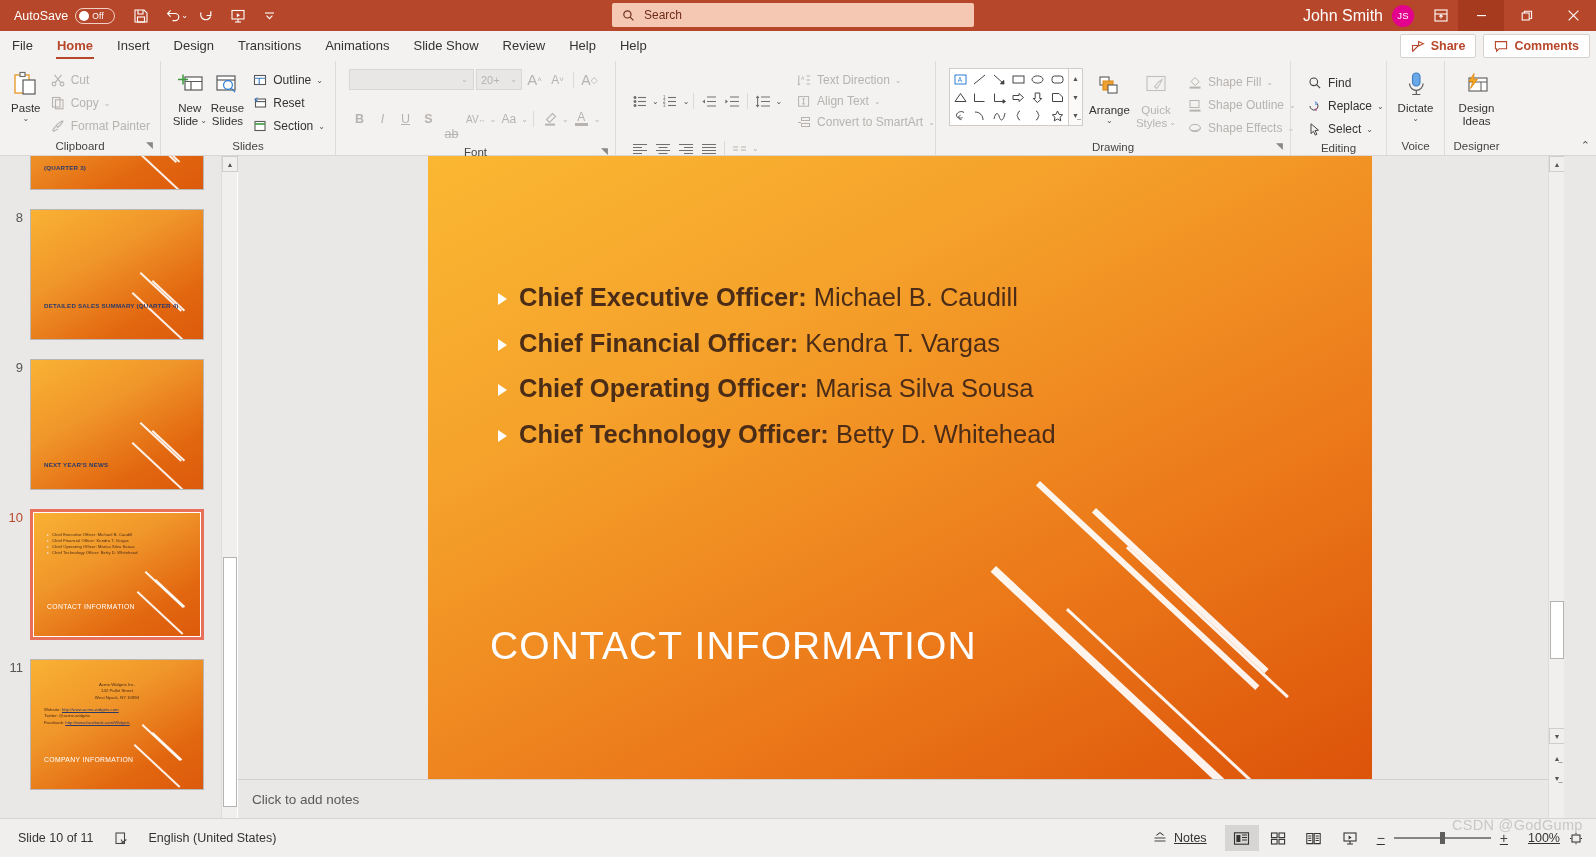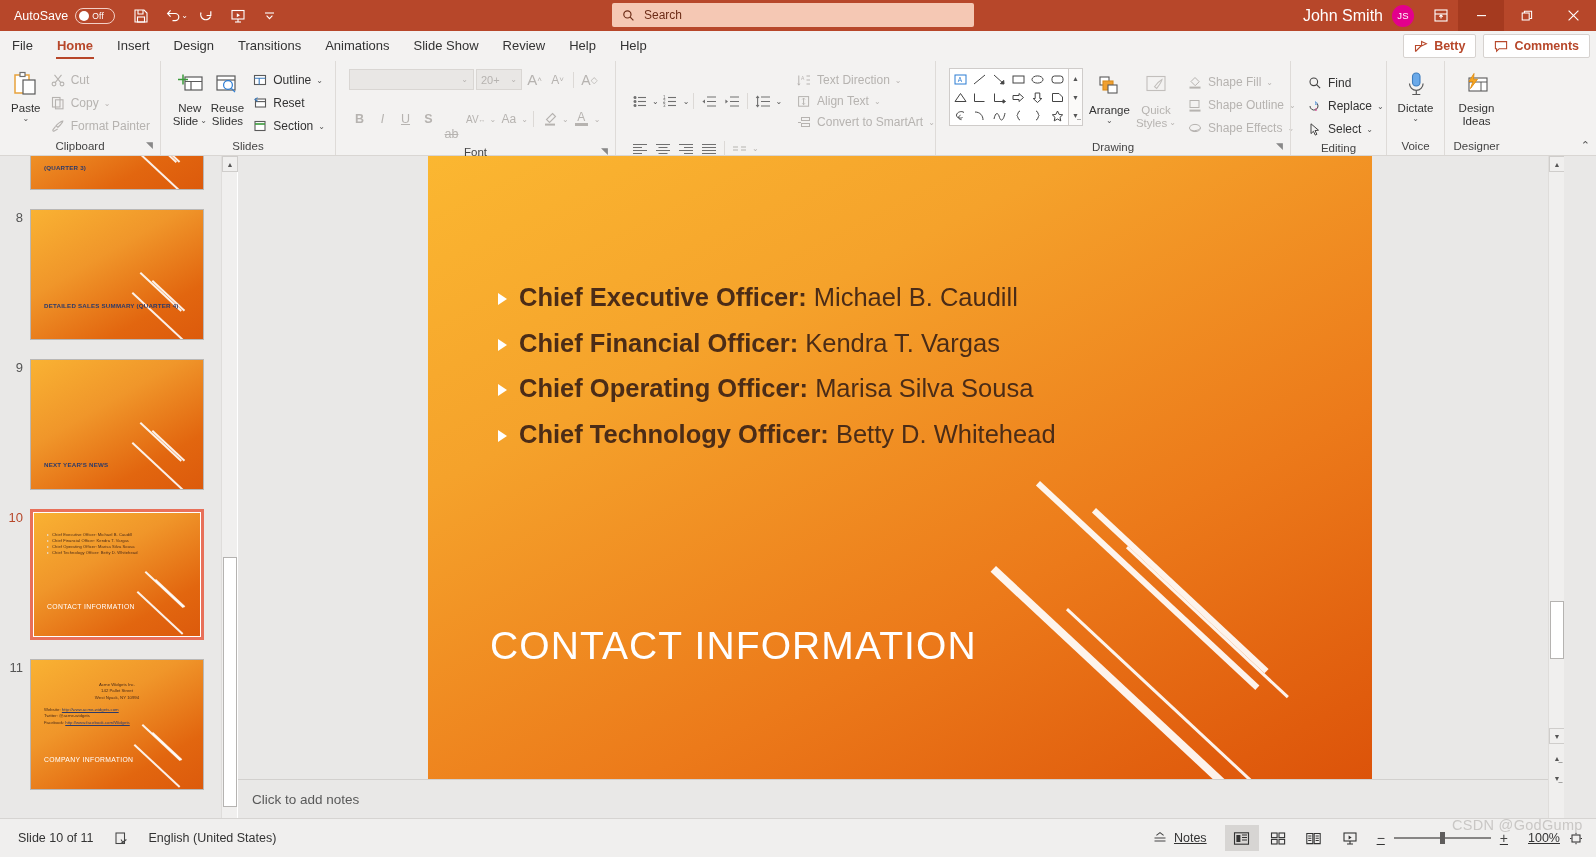--- a/index.html
+++ b/index.html
@@ -357,21 +357,21 @@
   <div class="tab">Help</div>
   <div class="tab">Help</div>
 
   <div class="tabstrip-right">
     <div class="pill-btn">
       <svg width="14" height="13" viewBox="0 0 14 13" fill="none" stroke="#b7472a" stroke-width="1.1">
         <path d="M1.5 11.5V5.5h5.5"></path>
           <path d="M1.5 11.5L7 6"></path>
           <path d="M7.6 1.4l4.8 2.3-4.8 2.3z"></path>
       </svg>
-      <span>Betty</span>
+      <span>Share</span>
     </div>
     <div class="pill-btn">
       <svg width="14" height="13" viewBox="0 0 14 13" fill="none" stroke="#b7472a" stroke-width="1.1">
         <path d="M1.4 1.6h11.2v7.1H5.2L2.6 11.2V8.7H1.4z"></path>
       </svg>
       <span>Comments</span>
     </div>
   </div>
 </div>
 

